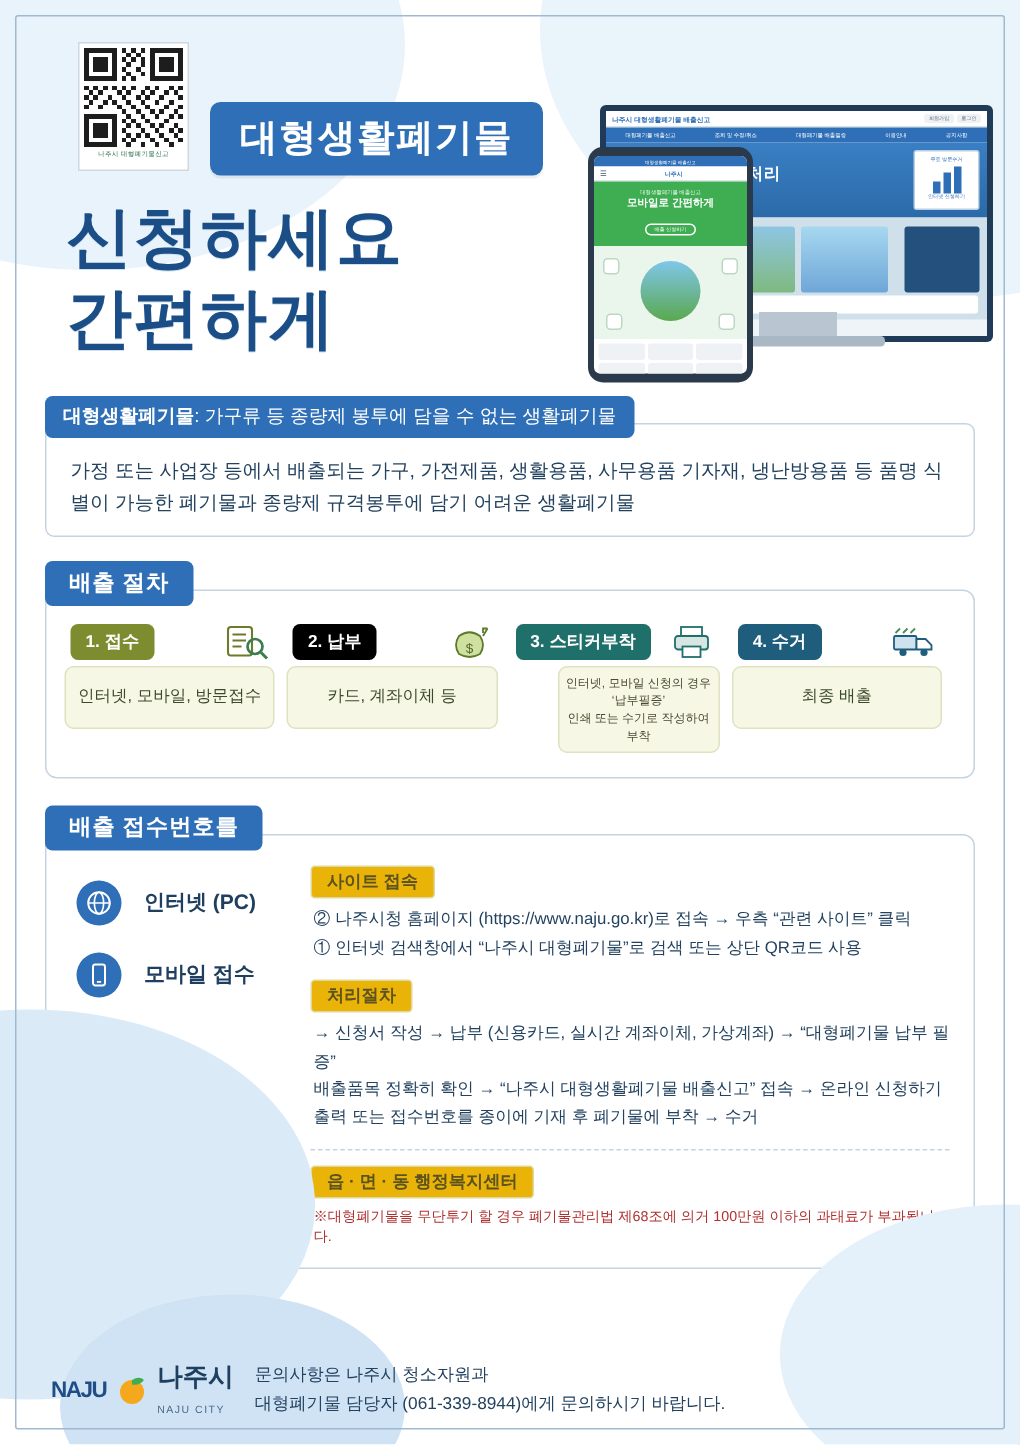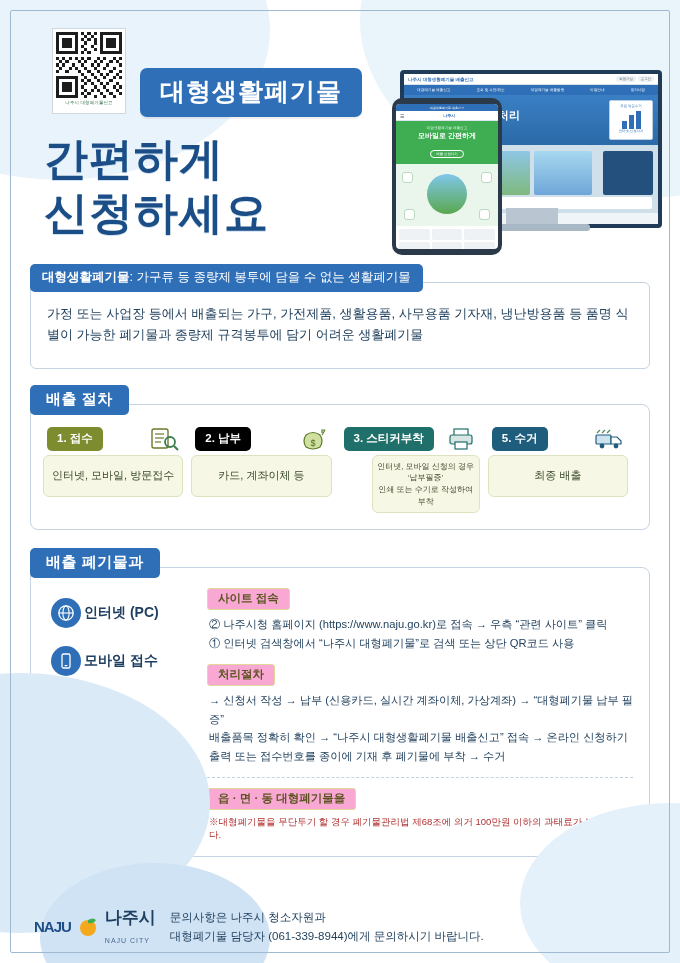--- a/index.html
+++ b/index.html
@@ -134,21 +134,21 @@
     border-radius: 5px; padding: 5px 12px 6px 12px;
     font-size: 12.5px;
   }
   .def-head b { font-weight: bold; }
   .def-head .thin { font-weight: normal; }
   .def-body {
     border: 1px solid #c4d4e2;
     border-radius: 6px;
     background: rgba(255,255,255,.85);
     margin-top: -10px;
-    padding: 20px 16px 22px 16px;
+    padding: 20px 16px 11px 16px;
     font-size: 13px;
     color: #23425f;
     line-height: 1.65;
   }
 
   
   .proc-wrap { margin: 16px 30px 0 30px; }
   .proc-box {
     margin-top: -11px;
     border: 1px solid #c4d4e2;
@@ -183,32 +183,32 @@
   .apply-wrap { margin: 18px 30px 0 30px; }
   .apply-box {
     margin-top: -11px;
     border: 1px solid #c4d4e2;
     border-radius: 8px;
     background: rgba(255,255,255,.85);
     padding: 20px 16px 14px 16px;
   }
   .arow { display: flex; gap: 10px; }
   .achan { width: 150px; flex: 0 0 150px; }
-  .achan-item { display: flex; align-items: center; gap: 3px; margin: 10px 0 18px 4px; }
+  .achan-item { display: flex; align-items: center; gap: 15px; margin: 10px 0 18px 4px; }
   .cicon {
     width: 30px; height: 30px; border-radius: 50%;
     background: #2e6fb7; color: #ffffff;
     display: flex; align-items: center; justify-content: center;
     font-size: 15px;
   }
   .clabel { font-size: 14px; font-weight: bold; color: #1f3f60; }
   .ablock { flex: 1; }
   .tagline {
     display: inline-block;
-    background: #f9a8d4;
+    background: #eab308;
     border: 1px solid #e0d79b;
     color: #5c5320;
     font-size: 11.5px; font-weight: bold;
     padding: 2px 10px 3px 10px; border-radius: 3px;
   }
   .atext {
     font-size: 11.2px; color: #23425f; line-height: 1.65;
     margin: 5px 0 12px 2px;
   }
   .divider { border-top: 1px dashed #c3d2e0; margin: 6px 0 2px 0; }
@@ -356,22 +356,22 @@
             <rect x="15" y="20" width="1" height="1"></rect>
             <rect x="18" y="20" width="1" height="1"></rect>
         </g>
       </svg>
       <div class="qrcap">나주시 대형폐기물신고</div>
     </div>
 
     <div class="hero-badge">대형생활폐기물</div>
 
     <div class="hero-title">
+      <div>신청하세요</div>
       <div>간편하게</div>
-      <div>신청하세요</div>
     </div>
 
     <div class="devices">
 
       <div class="monitor">
         <div class="screen">
           <div class="mon-top">
             <span class="mon-logo">나주시 대형생활폐기물 배출신고</span>
             <span class="mon-pill">
               <span>회원가입</span>
@@ -490,37 +490,37 @@
             <rect x="8" y="2" width="14" height="7" fill="#ffffff" stroke="#1f6f6b" stroke-width="1.2"></rect>
             <rect x="4" y="8" width="22" height="9" rx="2" fill="#d7e6e3" stroke="#1f6f6b" stroke-width="1.2"></rect>
             <rect x="9" y="15" width="12" height="7" fill="#ffffff" stroke="#1f6f6b" stroke-width="1.2"></rect>
           </svg>
         </div>
         <div class="step-card small">인터넷, 모바일 신청의 경우 ‘납부필증’<br>인쇄 또는 수기로 작성하여 부착</div>
       </div>
 
       <div class="step">
         <div class="step-head">
-          <span class="step-pill" style="background:#1f5d7d">5. 수거</span>
+          <span class="step-pill" style="background:#1f5d7d">4. 수거</span>
           <svg class="ico" viewBox="0 0 30 24">
             <rect x="2" y="8" width="15" height="9" rx="1" fill="#cfe3ee" stroke="#1f5d7d" stroke-width="1.2"></rect>
             <path d="M17 10 h6 l4 4 v3 h-10z" fill="#ffffff" stroke="#1f5d7d" stroke-width="1.2"></path>
             <circle cx="8" cy="19" r="2.4" fill="#1f5d7d"></circle>
             <circle cx="22" cy="19" r="2.4" fill="#1f5d7d"></circle>
             <path d="M3 6 l3 -3 M8 6 l3 -3 M13 6 l3 -3" stroke="#4e8a57" stroke-width="1.2"></path>
           </svg>
         </div>
         <div class="step-card">최종 배출</div>
       </div>
 
     </div>
   </div>
 
   <div class="apply-wrap">
-    <div class="sec-title">배출 폐기물과</div>
+    <div class="sec-title">배출 접수번호를</div>
     <div class="apply-box">
 
       <div class="arow">
         <div class="achan">
           <div class="achan-item">
             <span class="cicon">
               <svg width="18" height="18" viewBox="0 0 18 18">
                   <circle cx="9" cy="9" r="7.2" fill="none" stroke="#ffffff" stroke-width="1.3"></circle>
                   <ellipse cx="9" cy="9" rx="3.1" ry="7.2" fill="none" stroke="#ffffff" stroke-width="1.1"></ellipse>
                   <line x1="1.8" y1="9" x2="16.2" y2="9" stroke="#ffffff" stroke-width="1.1"></line>
@@ -556,21 +556,21 @@
           </div>
 
           <div class="tagline">처리절차</div>
           <div class="atext">
             <div>→ 신청서 작성 → 납부 (신용카드, 실시간 계좌이체, 가상계좌) → “대형폐기물 납부 필증”</div>
             <div>배출품목 정확히 확인 → “나주시 대형생활폐기물 배출신고” 접속 → 온라인 신청하기</div>
             <div>출력 또는 접수번호를 종이에 기재 후 폐기물에 부착 → 수거</div>
           </div>
 
           <div class="divider"></div>
-          <div class="tagline" style="margin-top:8px">읍 · 면 · 동 대형폐기물을</div>
+          <div class="tagline" style="margin-top:8px">읍 · 면 · 동 행정복지센터</div>
           <div class="notice">※대형폐기물을 무단투기 할 경우 폐기물관리법 제68조에 의거 100만원 이하의 과태료가 부과됩니다.</div>
         </div>
       </div>
 
     </div>
   </div>
 
   <div class="footer">
     <div class="brand">
       <span class="bmark">NAJU</span>

